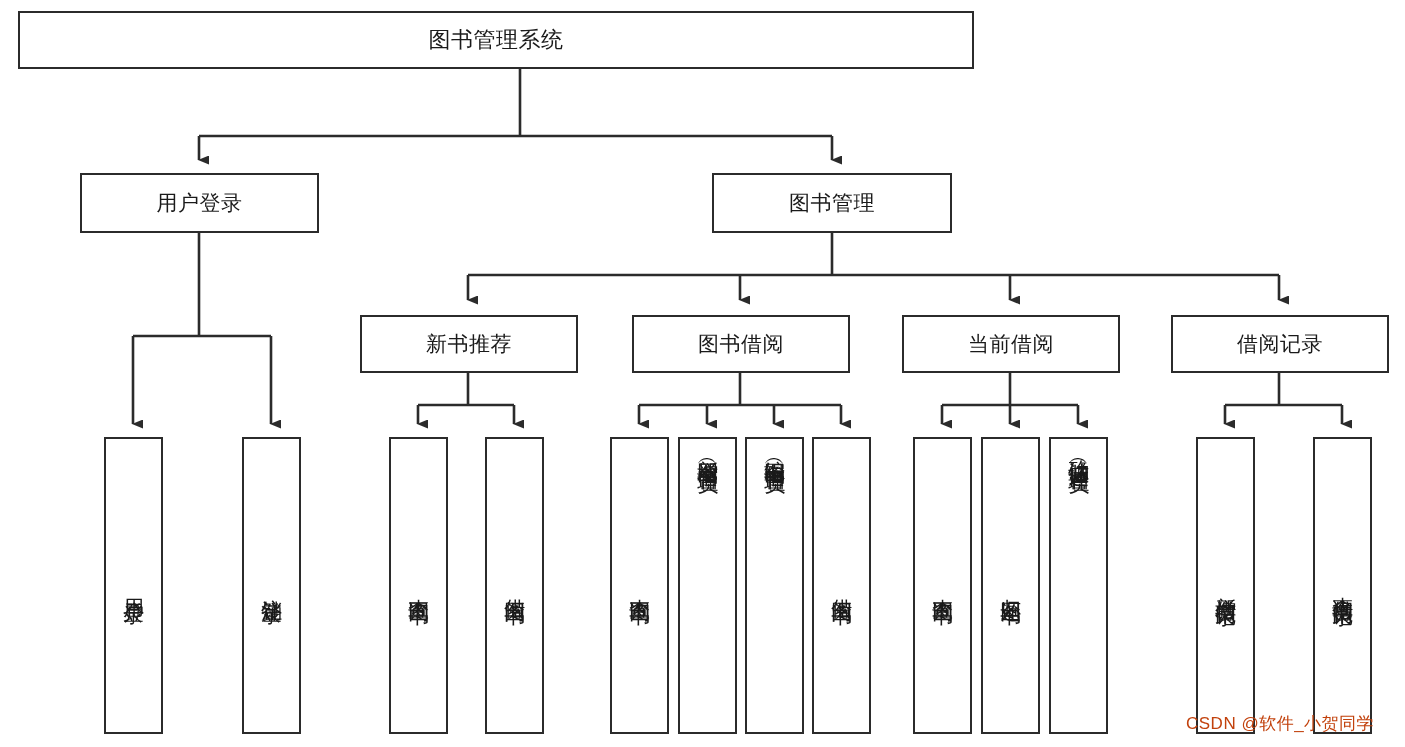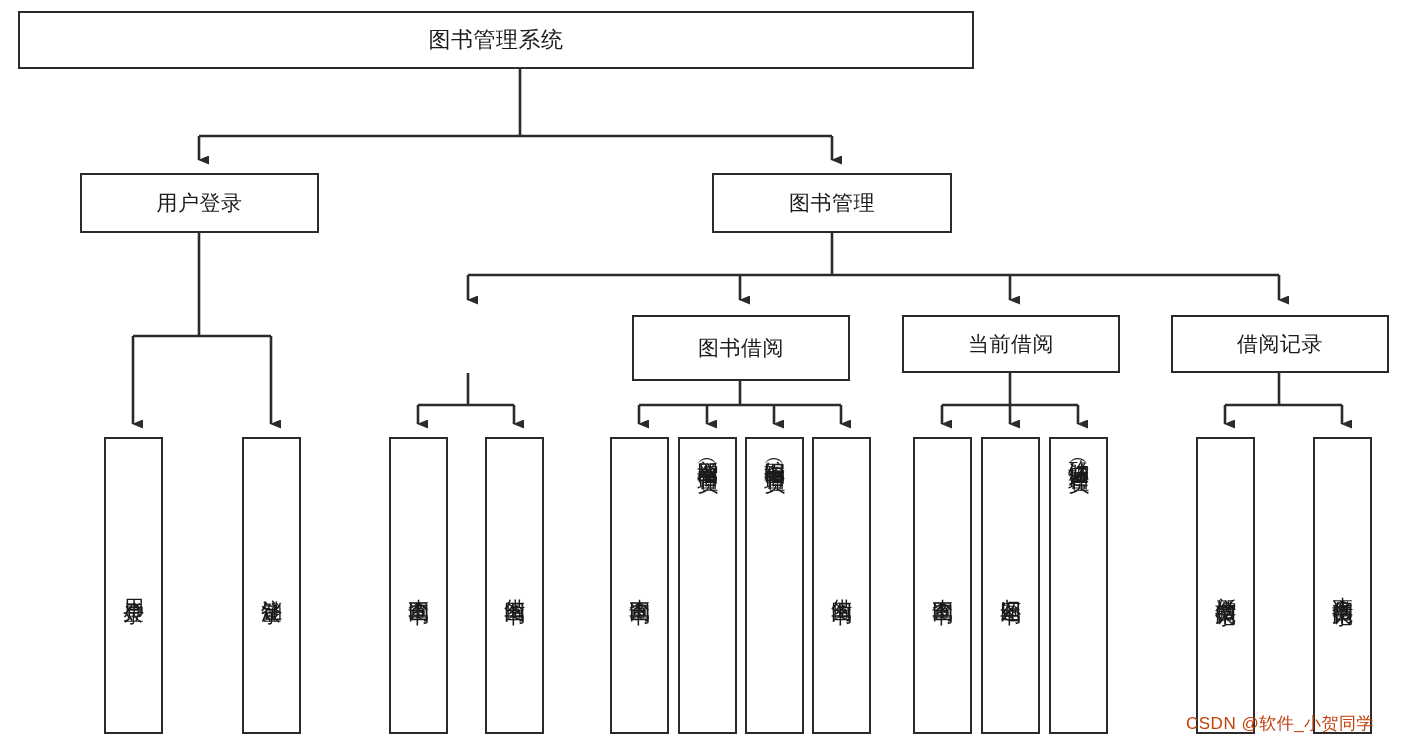--- a/index.html
+++ b/index.html
@@ -133,21 +133,24 @@
     <span class="label">图书管理系统</span>
   </div>
 
   <div class="node level2" style="left:80px; top:173px; width:239px; height:60px;">
     <span class="label">用户登录</span>
   </div>
   <div class="node level2" style="left:712px; top:173px; width:240px; height:60px;">
     <span class="label">图书管理</span>
   </div>
 
-  <div class="node level3" style="left:632px; top:315px; width:218px; height:66px;">
+  <div class="node level3" style="left:360px; top:315px; width:218px; height:58px;">
+    <span class="label">新书推荐</span>
+  </div>
+  <div class="node level3" style="left:632px; top:315px; width:218px; height:58px;">
     <span class="label">图书借阅</span>
   </div>
   <div class="node level3" style="left:902px; top:315px; width:218px; height:58px;">
     <span class="label">当前借阅</span>
   </div>
   <div class="node level3" style="left:1171px; top:315px; width:218px; height:58px;">
     <span class="label">借阅记录</span>
   </div>
 
   <div class="node leaf" style="left:104px; top:437px; width:59px; height:297px;">

